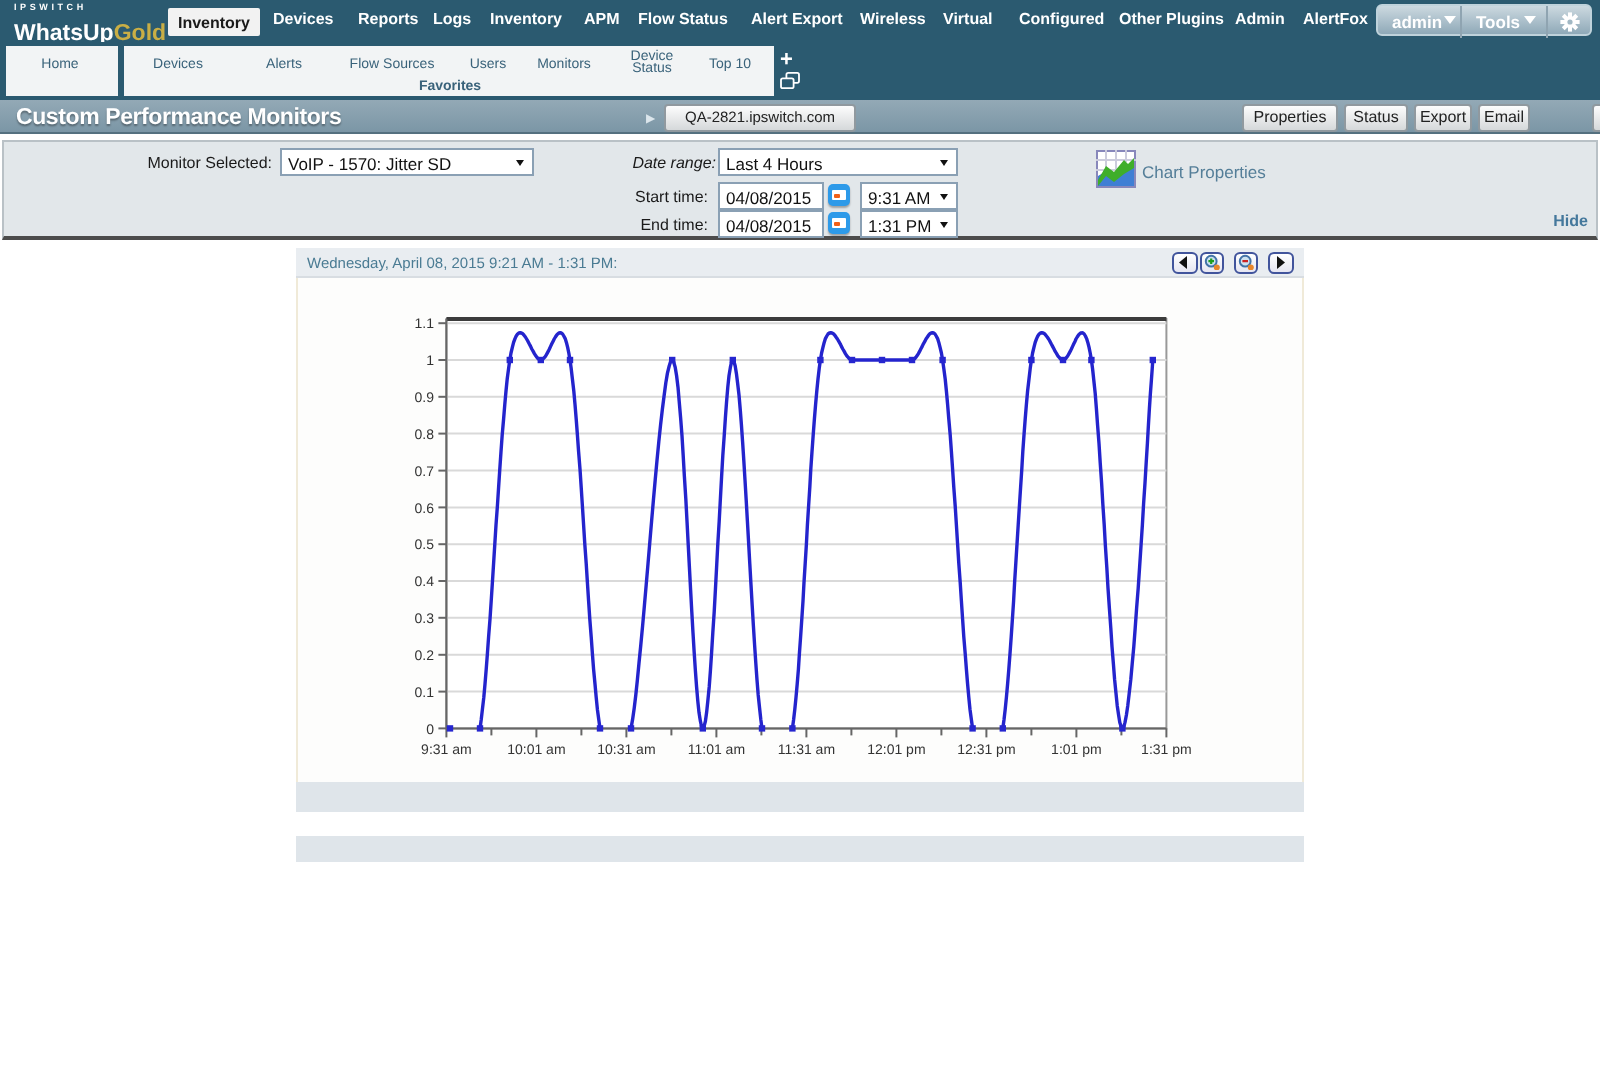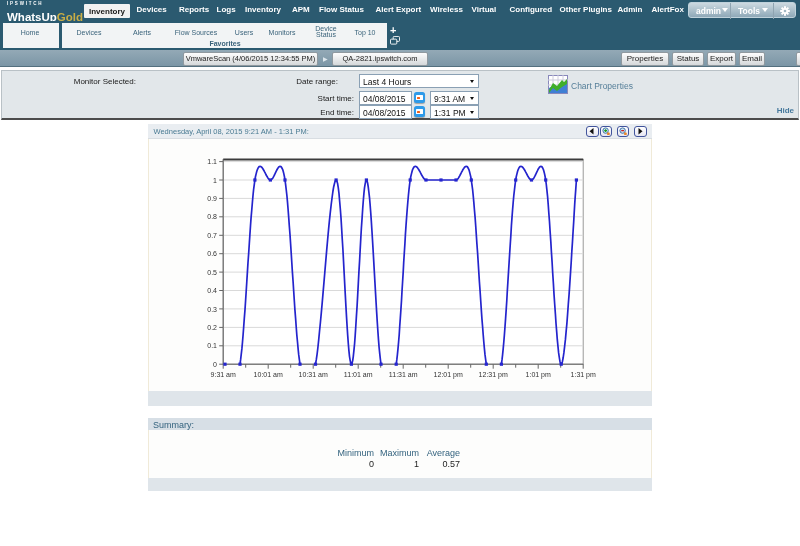--- a/index.html
+++ b/index.html
@@ -103,33 +103,37 @@
   <span class="lbl" style="left:365px; top:8px;">Top 10</span>
   <span class="lbl" style="left:225px; top:19px; font-weight:bold;">Favorites</span>
   <span style="position:absolute; left:390px; top:3px; color:#fff; font-size:11px; font-weight:bold;">+</span>
   <svg style="position:absolute; left:390px; top:15px;" width="10" height="9" viewBox="0 0 11 10">
     <rect x="3.5" y="0.5" width="7" height="5.5" rx="1" fill="none" stroke="#fff"></rect>
     <rect x="0.5" y="3.5" width="7" height="5.5" rx="1" fill="#2b5a70" stroke="#fff"></rect>
   </svg>
 </div>
 
 <div id="titlebar">
-  <div class="crumb" style="left:183px; width:135px;">VmwareScan (4/06/2015 12:34:55 PM)</div>
+  <h1>Custom Performance Monitors</h1>
   <span style="position:absolute; left:323px; top:4.5px; color:#dce6ec; font-size:6px;">▶</span>
   <div class="crumb" style="left:332px; width:96px;">QA-2821.ipswitch.com</div>
   <div class="tbarbtn" style="left:621px; width:48px;">Properties</div>
   <div class="tbarbtn" style="left:672px; width:32px;">Status</div>
   <div class="tbarbtn" style="left:707px; width:29px;">Export</div>
   <div class="tbarbtn" style="left:739px; width:26px;">Email</div>
   <div class="tbarbtn" style="left:796px; width:24px;text-align:center;">Help</div>
 </div>
 
 <div id="filter">
   <span class="flabel" style="right:662px; top:6px;">Monitor Selected:</span>
-  <span class="flabel" style="right:460px; top:6px;">Date range:</span>
+  <div class="sel" style="left:138px; top:3px; width:127px; height:14px;">
+      <span>VoIP - 1570: Jitter SD</span>
+      <i class="arr"></i>
+    </div>
+  <span class="flabel" style="right:440px; top:6px;font-style:italic;">Date range:</span>
   <div class="sel" style="left:357px; top:3px; width:120px; height:14px;">
       <span>Last 4 Hours</span>
       <i class="arr"></i>
     </div>
   <span class="flabel" style="right:444px; top:23px;">Start time:</span>
   <div class="sel" style="left:357px; top:20px; width:53px; height:14px;">
       <span>04/08/2015</span>
     </div>
   <div class="calbtn" style="left:412px; top:21px;"></div>
   <div class="sel" style="left:428px; top:20px; width:49px; height:14px;">
@@ -278,31 +282,14 @@
           <rect x="395.1" y="39.4" width="3.2" height="3.2"></rect> 
           <rect x="410.6" y="223.6" width="3.2" height="3.2"></rect> 
           <rect x="425.8" y="39.4" width="3.2" height="3.2"></rect>
         </g>
 </svg>
   </div>
   <div class="foot"></div>
 </div>
 
 <div id="sumpanel">
-  <div class="hdr">
-      <span>Summary:</span>
-    </div>
-  <div class="body">
-    <div class="scol" style="left:188px; top:19.5px; width:37px;">
-        <div class="h">Minimum</div>
-        <div class="v">0</div>
-      </div>
-    <div class="scol" style="left:228px; top:19.5px; width:42px;">
-        <div class="h">Maximum</div>
-        <div class="v">1</div>
-      </div>
-    <div class="scol" style="left:277px; top:19.5px; width:34px;">
-        <div class="h">Average</div>
-        <div class="v">0.57</div>
-      </div>
-  </div>
   <div class="foot"></div>
 </div>
 
 </body></html>

